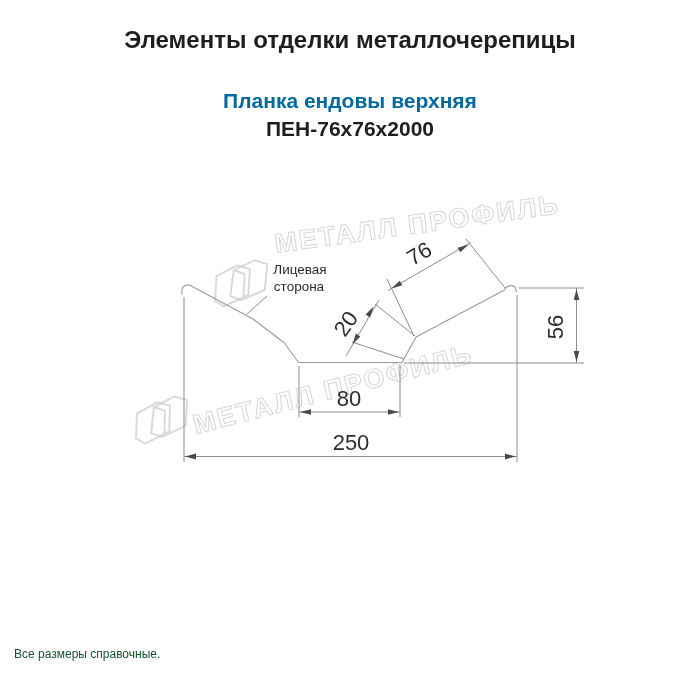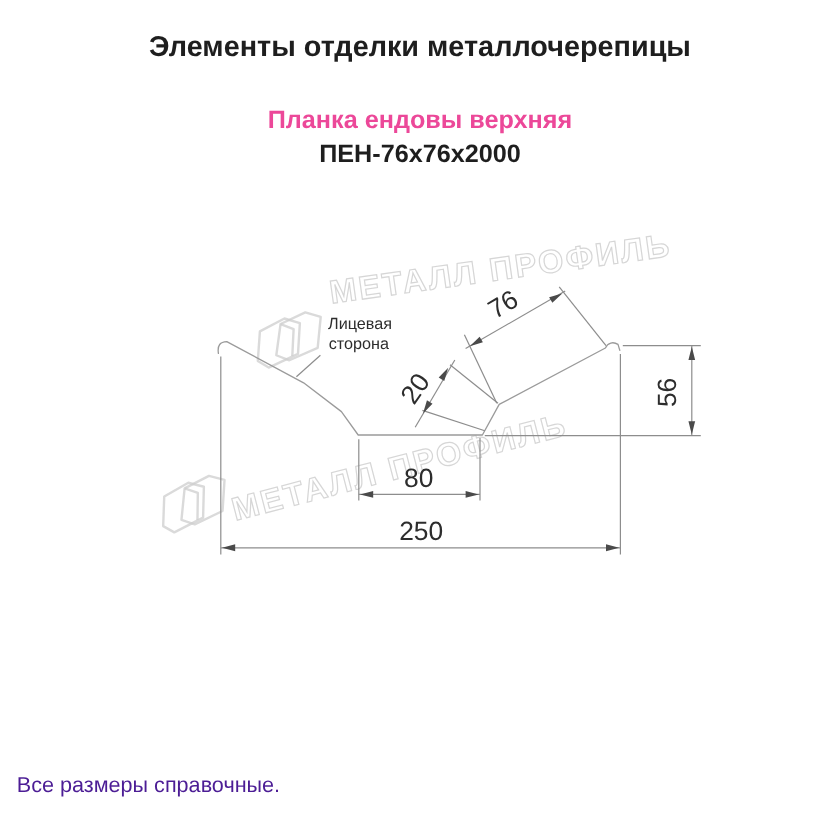--- a/index.html
+++ b/index.html
@@ -1,25 +1,25 @@
 <!DOCTYPE html>
 <html><head>
 <meta charset="utf-8">
 <style>
   html,body{margin:0;padding:0;background:#fff;}
   .page{position:relative;width:700px;height:700px;background:#ffffff;overflow:hidden;
         font-family:"Liberation Sans",sans-serif;}
   .main-title{position:absolute;top:26px;left:0;width:100%;text-align:center;
               font-size:24px;font-weight:bold;color:#1e1e1e;}
   .product-name{position:absolute;top:89px;left:0;width:100%;text-align:center;
-                font-size:21px;font-weight:bold;color:#ec4899;}
+                font-size:21px;font-weight:bold;color:#0369a1;}
   .product-code{position:absolute;top:117px;left:0;width:100%;text-align:center;
                 font-size:21px;font-weight:bold;color:#1e1e1e;}
   .drawing{position:absolute;top:0;left:0;}
-  .footer{position:absolute;left:14px;top:645px;font-size:18px;line-height:18px;color:#4c1d95;}
+  .footer{position:absolute;left:14px;top:645px;font-size:12px;line-height:18px;color:#14532d;}
   .footer div{white-space:nowrap;}
   
   .profile{fill:none;stroke:#9b9b9b;stroke-width:1.1;stroke-linejoin:round;stroke-linecap:round;}
   .dimline{stroke:#8d8d8d;stroke-width:1;fill:none;}
   .arrow{fill:#4a4a4a;stroke:none;}
   .dimtext{font-family:"Liberation Sans",sans-serif;font-size:22px;fill:#2d2d2d;}
   .labeltext{font-family:"Liberation Sans",sans-serif;font-size:13.5px;fill:#2d2d2d;}
   .wm-text{font-family:"Liberation Sans",sans-serif;font-size:27px;font-weight:bold;
            fill:none;stroke:#c9c9c9;stroke-width:1;letter-spacing:2px;opacity:0.75;}
   .wm-logo{fill:none;stroke:#cdcdcd;stroke-width:2;stroke-linejoin:round;opacity:0.75;}

